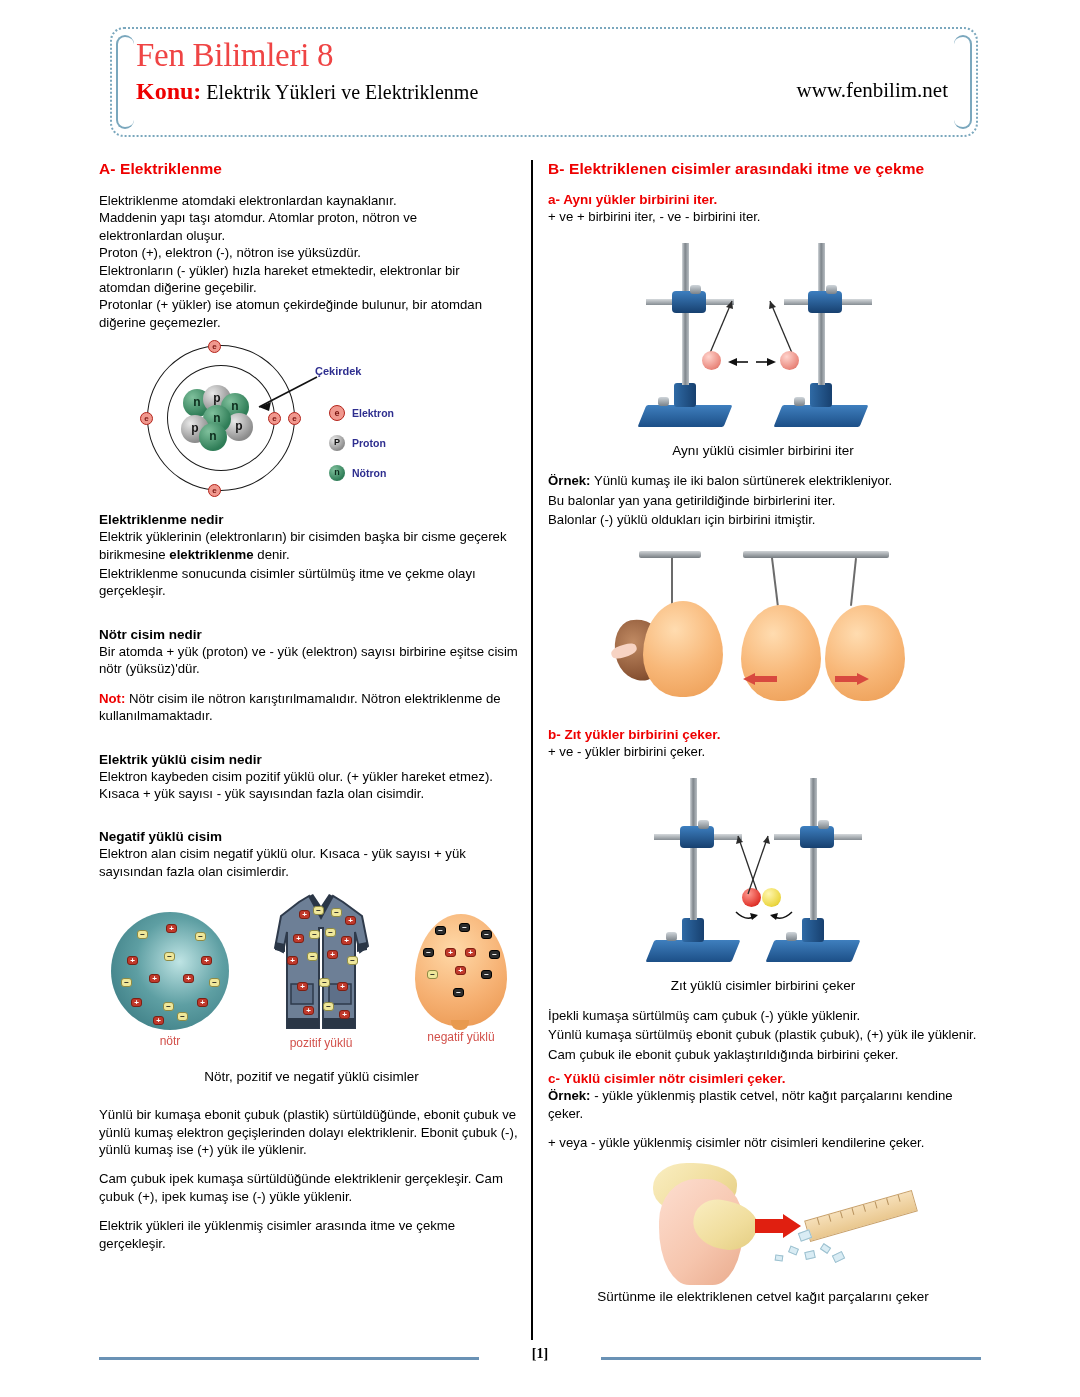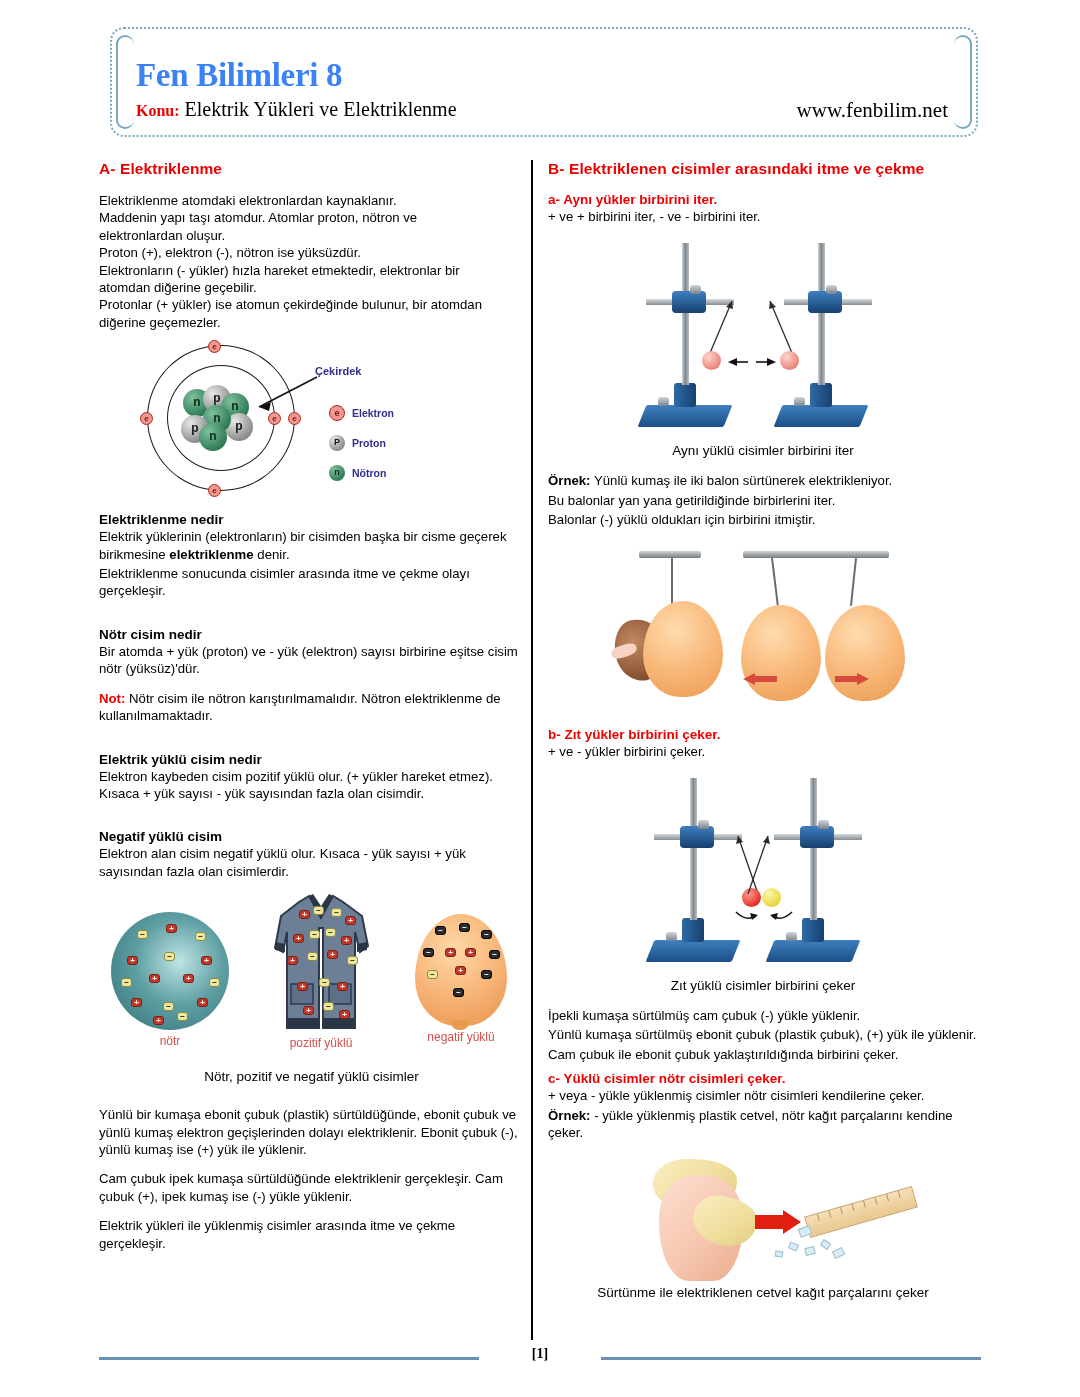--- a/index.html
+++ b/index.html
@@ -23,27 +23,27 @@
   }
   .header-frame:before, .header-frame:after{
     content:""; position:absolute; top:6px; bottom:6px; width:16px;
     border:2px solid #7aa7bd; border-radius:10px;
   }
   .header-frame:before { left:4px; border-right:none; }
   .header-frame:after  { right:4px; border-left:none; }
   .header-inner { position:absolute; left:26px; right:26px; top:8px; bottom:8px; }
   .doc-title {
     font-family:"Liberation Serif", serif;
-    font-weight:bold; font-size:33px; line-height:40px;
-    letter-spacing:-0.3px; color:#3b82f6; margin-top:20px;
+    font-weight:normal; font-size:33px; line-height:40px;
+    letter-spacing:-0.3px; color:#ef4444; margin-top:0;
   }
   .subline { position:relative; margin-top:3px; height:28px; }
   .konu-label {
     font-family:"Liberation Serif", serif;
-    font-weight:bold; font-size:16px; color:#ee0000;
+    font-weight:bold; font-size:24px; color:#ee0000;
   }
   .konu-text {
     font-family:"Liberation Serif", serif;
     font-size:20px; color:#000;
   }
   .site {
     position:absolute; right:4px; top:0;
     font-family:"Liberation Serif", serif;
     font-size:21px; color:#000;
   }
@@ -269,21 +269,21 @@
       <span class="lbl-leg" style="position:static;">Proton</span>
     </div>
     <div class="leg-row" style="left:182px; top:122px;">
       <span class="leg-ball" style="background:radial-gradient(circle at 34% 30%,#7fc09c,#2f7d57 70%);color:#0c2c1c;">n</span>
       <span class="lbl-leg" style="position:static;">Nötron</span>
     </div>
   </div>
 
   <div class="sub-head">Elektriklenme nedir</div>
   <p class="body tight"><span>Elektrik yüklerinin (elektronların) bir cisimden başka bir cisme geçerek birikmesine </span><span class="b">elektriklenme</span><span> denir.</span></p>
-  <p class="body" style="margin-bottom:26px">Elektriklenme sonucunda cisimler arasında itme ve çekme olayı gerçekleşir.</p>
+  <p class="body" style="margin-bottom:26px">Elektriklenme sonucunda cisimler sürtülmüş itme ve çekme olayı gerçekleşir.</p>
 
   <div class="sub-head">Nötr cisim nedir</div>
   <p class="body">Bir atomda + yük (proton) ve - yük (elektron) sayısı birbirine eşitse cisim nötr (yüksüz)'dür.</p>
 
   <p class="body" style="margin-bottom:26px"><span class="rednote">Not:</span><span> Nötr cisim ile nötron karıştırılmamalıdır. Nötron elektriklenme de kullanılmamaktadır.</span></p>
 
   <div class="sub-head">Elektrik yüklü cisim nedir</div>
   <p class="body" style="margin-bottom:26px">Elektron kaybeden cisim pozitif yüklü olur. (+ yükler hareket etmez). Kısaca + yük sayısı - yük sayısından fazla olan cisimdir.</p>
 
   <div class="sub-head">Negatif yüklü cisim</div>
@@ -482,22 +482,22 @@
       <polygon points="36,7 44,5 42,12" fill="#111"></polygon>
     </svg>
   </div>
   <div class="caption">Zıt yüklü cisimler birbirini çeker</div>
 
   <p class="body tight">İpekli kumaşa sürtülmüş cam çubuk (-) yükle yüklenir.</p>
   <p class="body tight">Yünlü kumaşa sürtülmüş ebonit çubuk (plastik çubuk), (+) yük ile yüklenir.</p>
   <p class="body" style="margin-bottom:6px">Cam çubuk ile ebonit çubuk yaklaştırıldığında birbirini çeker.</p>
 
   <div class="sub-head-red">c- Yüklü cisimler nötr cisimleri çeker.</div>
+  <p class="body"><span class="b">Örnek:</span><span> - yükle yüklenmiş plastik cetvel, nötr kağıt parçalarını kendine çeker.</span></p>
   <p class="body tight">+ veya - yükle yüklenmiş cisimler nötr cisimleri kendilerine çeker.</p>
-  <p class="body"><span class="b">Örnek:</span><span> - yükle yüklenmiş plastik cetvel, nötr kağıt parçalarını kendine çeker.</span></p>
 
   <div class="ruler-fig">
     <div class="yellow-cloth" style="left:60px;  top:6px;  width:84px; height:52px;"></div>
     <div class="hand-shape" style="left:66px;  top:22px;"></div>
     <div class="yellow-cloth" style="left:100px; top:44px; width:64px; height:48px; transform:rotate(12deg);"></div>
 
     <svg style="position:absolute;left:162px;top:56px;" width="48" height="28">
       <polygon points="0,6 28,6 28,1 46,13 28,25 28,20 0,20" fill="#e01f10"></polygon>
     </svg>
 

